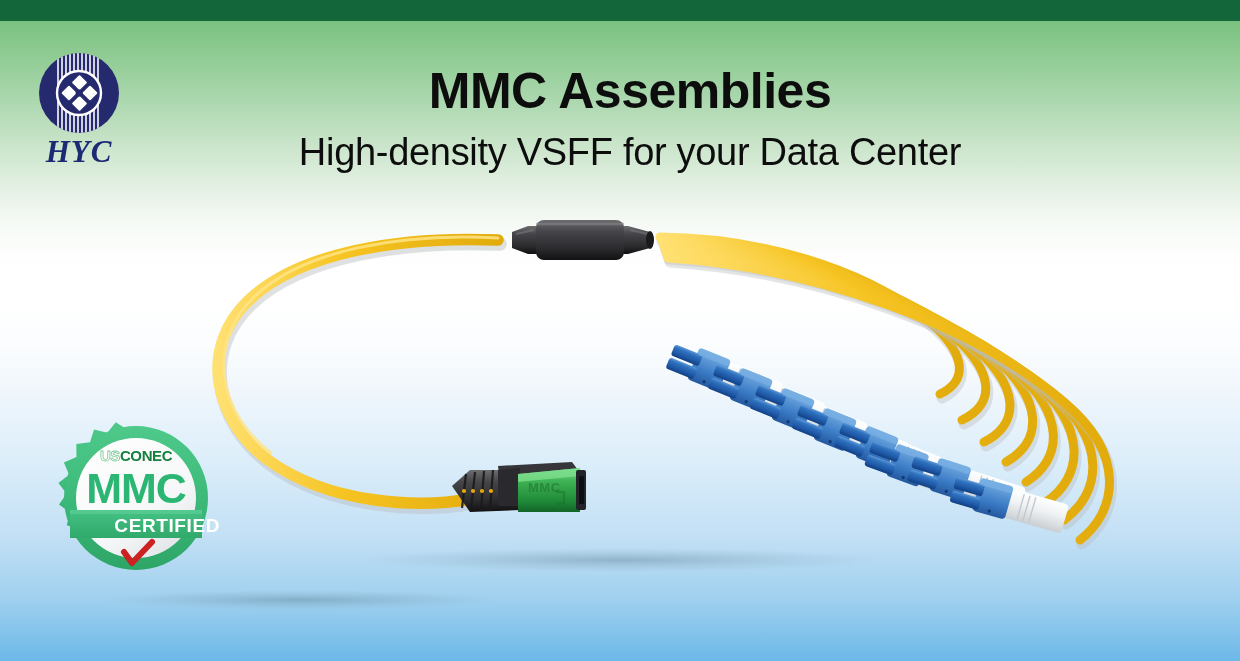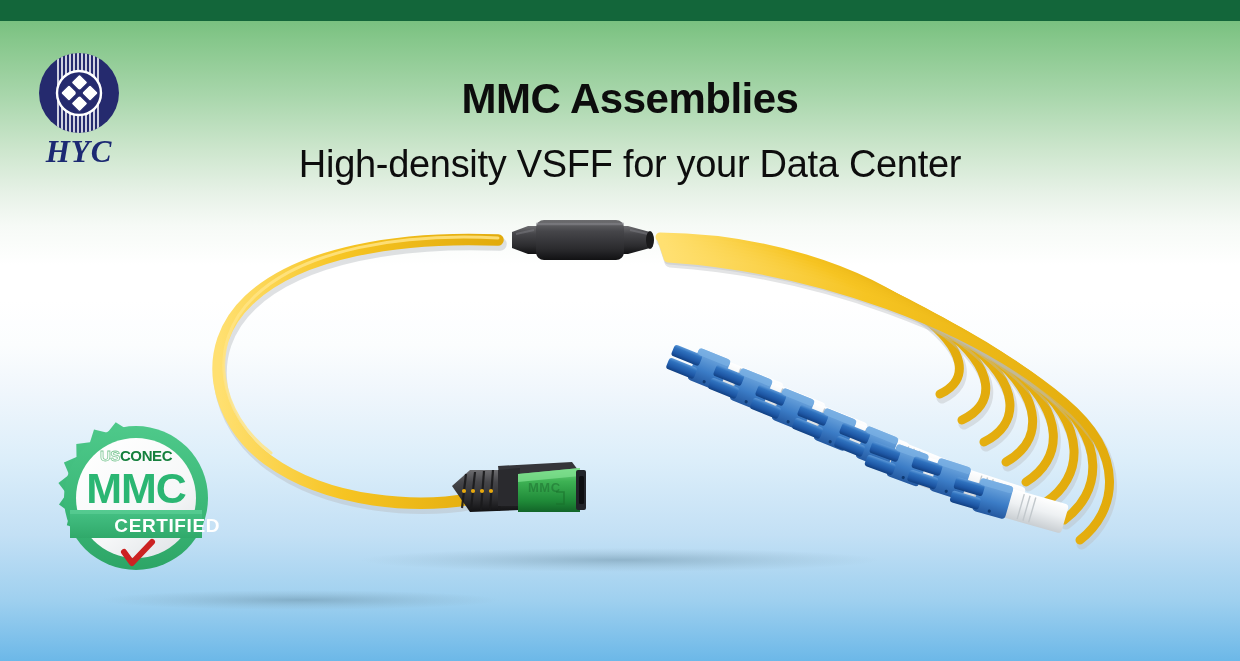--- a/index.html
+++ b/index.html
@@ -50,24 +50,24 @@
     font-size:31px;letter-spacing:1px;color:#1c2a73;
     line-height:1;
   }
 
   
   .headline{
     position:absolute;left:180px;top:60px;width:900px;text-align:center;
     color:#0d0d0d;
   }
   .headline h1{
-    margin:16px;font-size:42px;font-weight:bold;letter-spacing:-0.5px;line-height:1.1;
+    margin:4px;font-size:50px;font-weight:bold;letter-spacing:-0.5px;line-height:1.1;
   }
   .headline h2{
-    margin:21px 0 0 0;font-size:38px;font-weight:normal;letter-spacing:-0.3px;line-height:1.15;
+    margin:12px 0 0 0;font-size:38px;font-weight:normal;letter-spacing:-0.3px;line-height:1.15;
   }
 
   
   .badge{position:absolute;left:52px;top:414px;width:168px;height:168px;}
   .badge svg{display:block;}
   .badge-usconec{
     position:absolute;left:0;top:34px;width:168px;text-align:center;
     font-size:15px;font-weight:bold;letter-spacing:-0.4px;line-height:1;
   }
   .bu-us{color:#ffffff;-webkit-text-stroke:0.8px #7ec896;text-shadow:0 0 0 #fff;}

